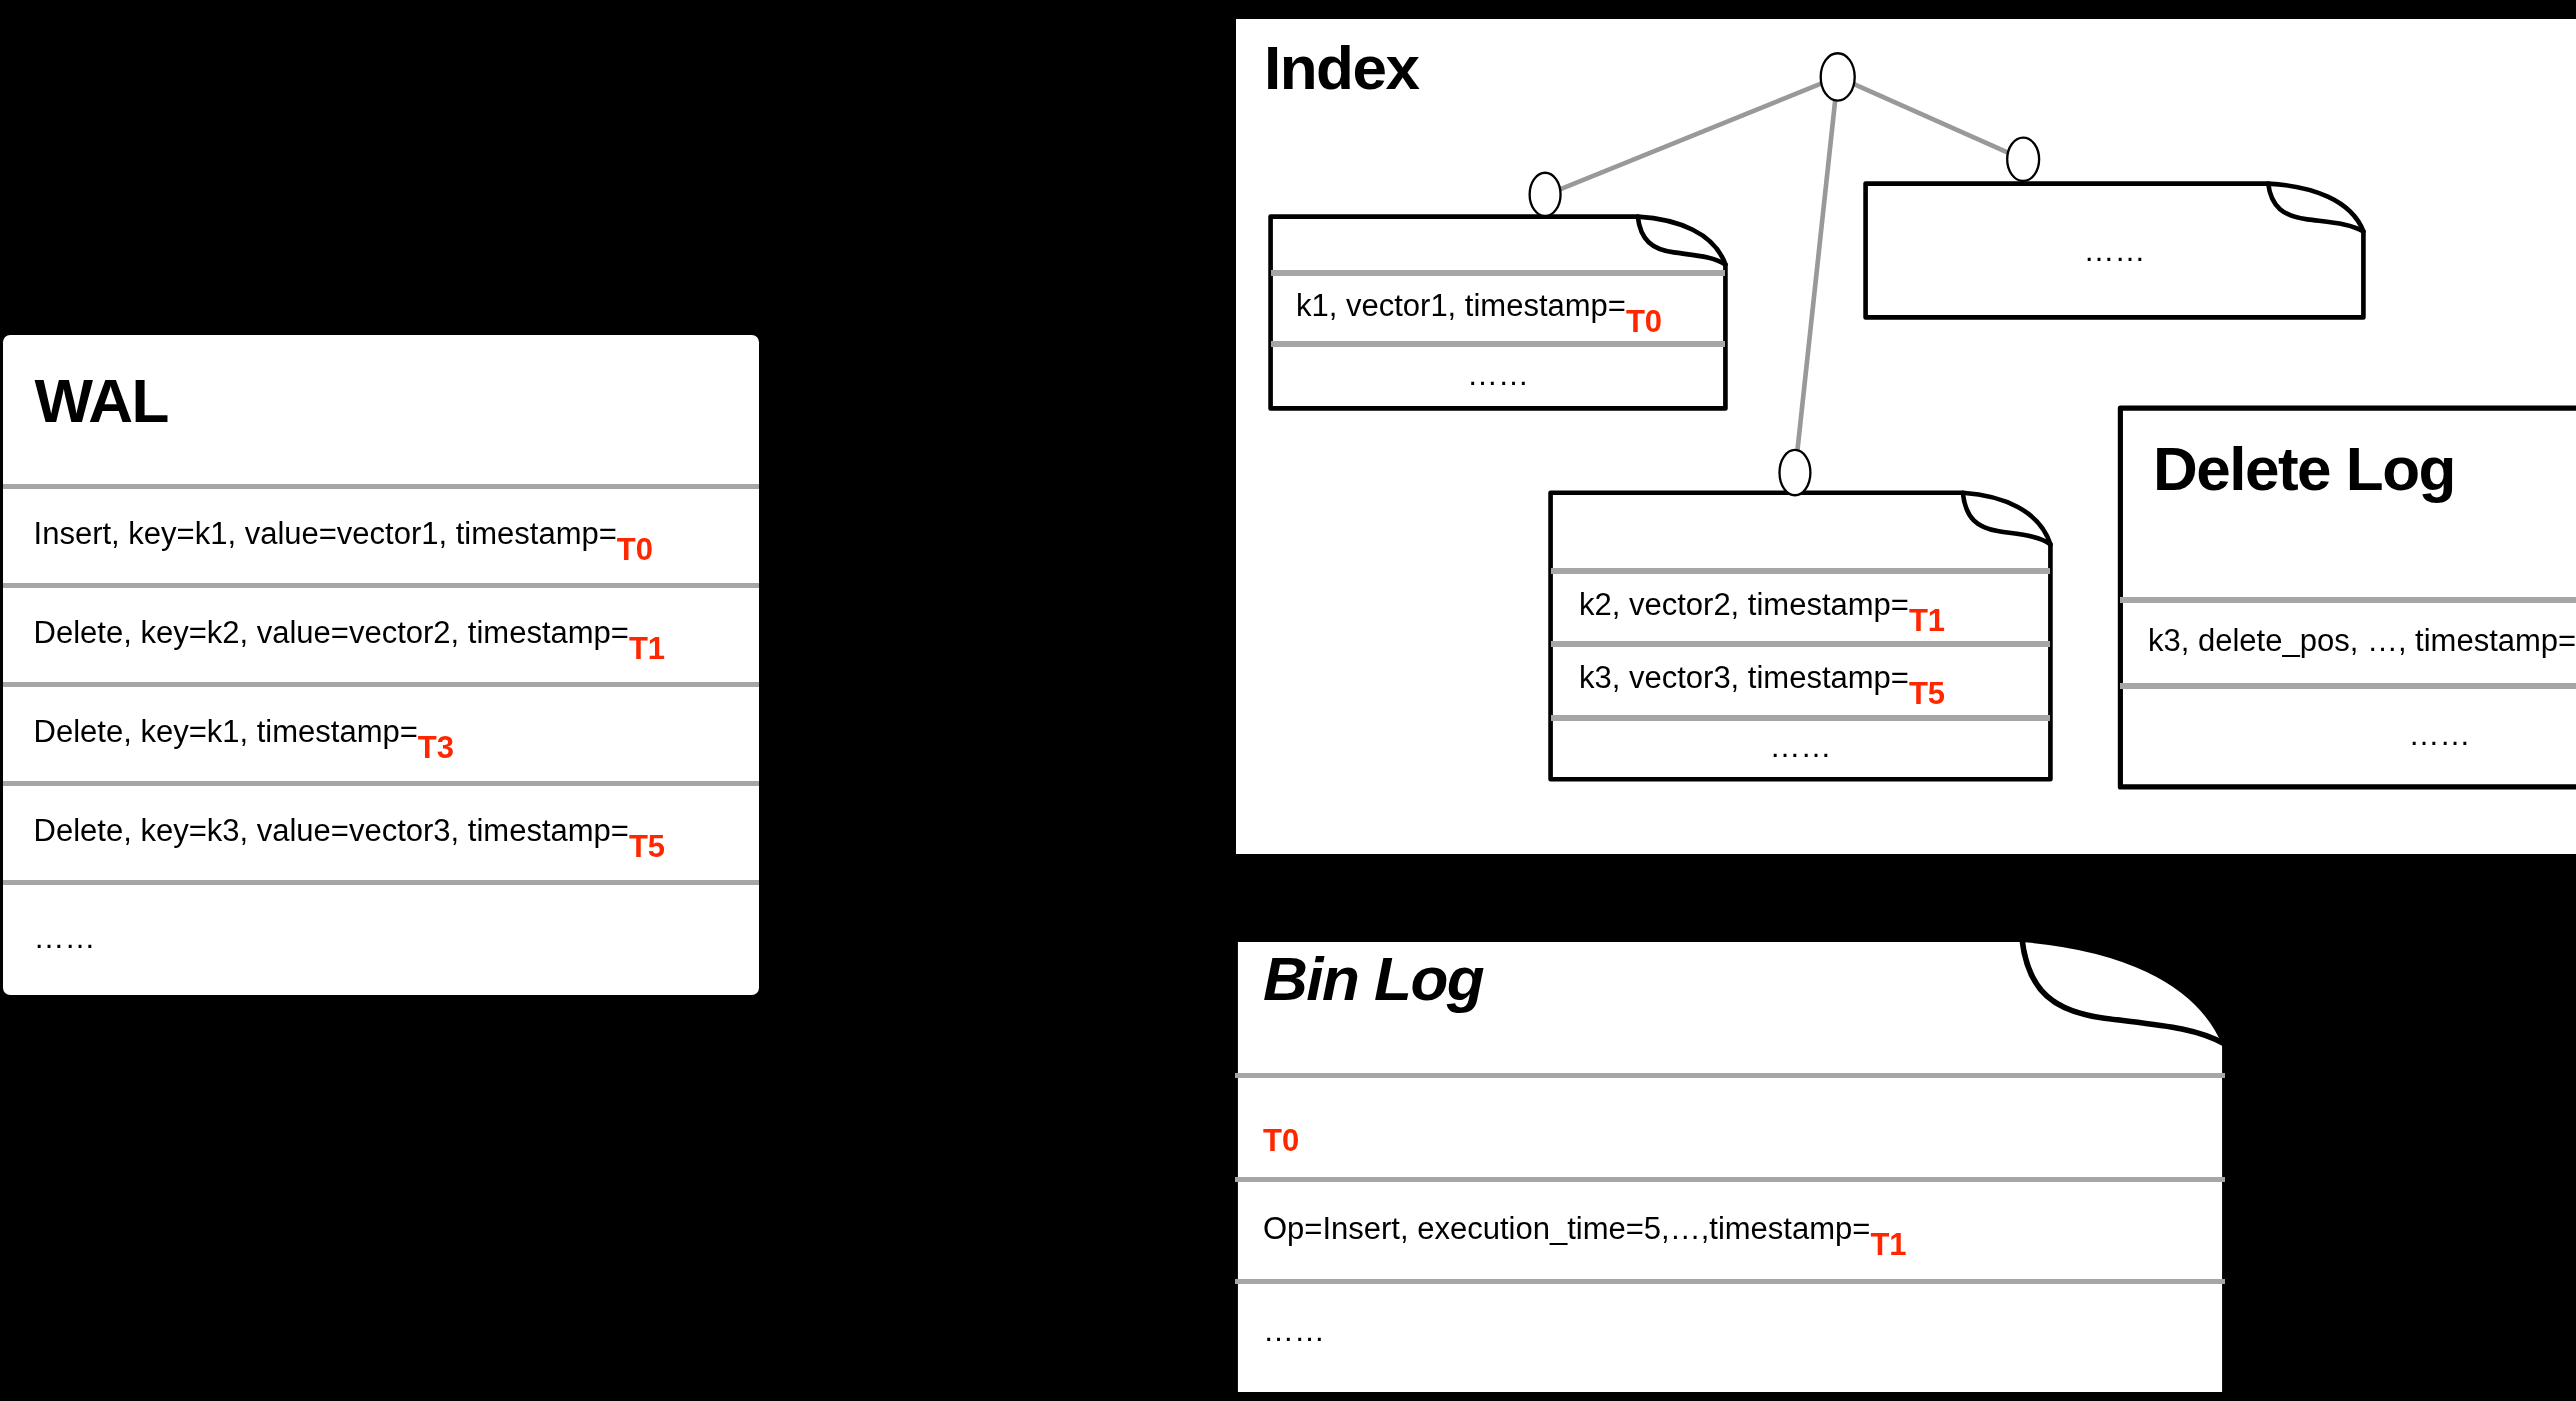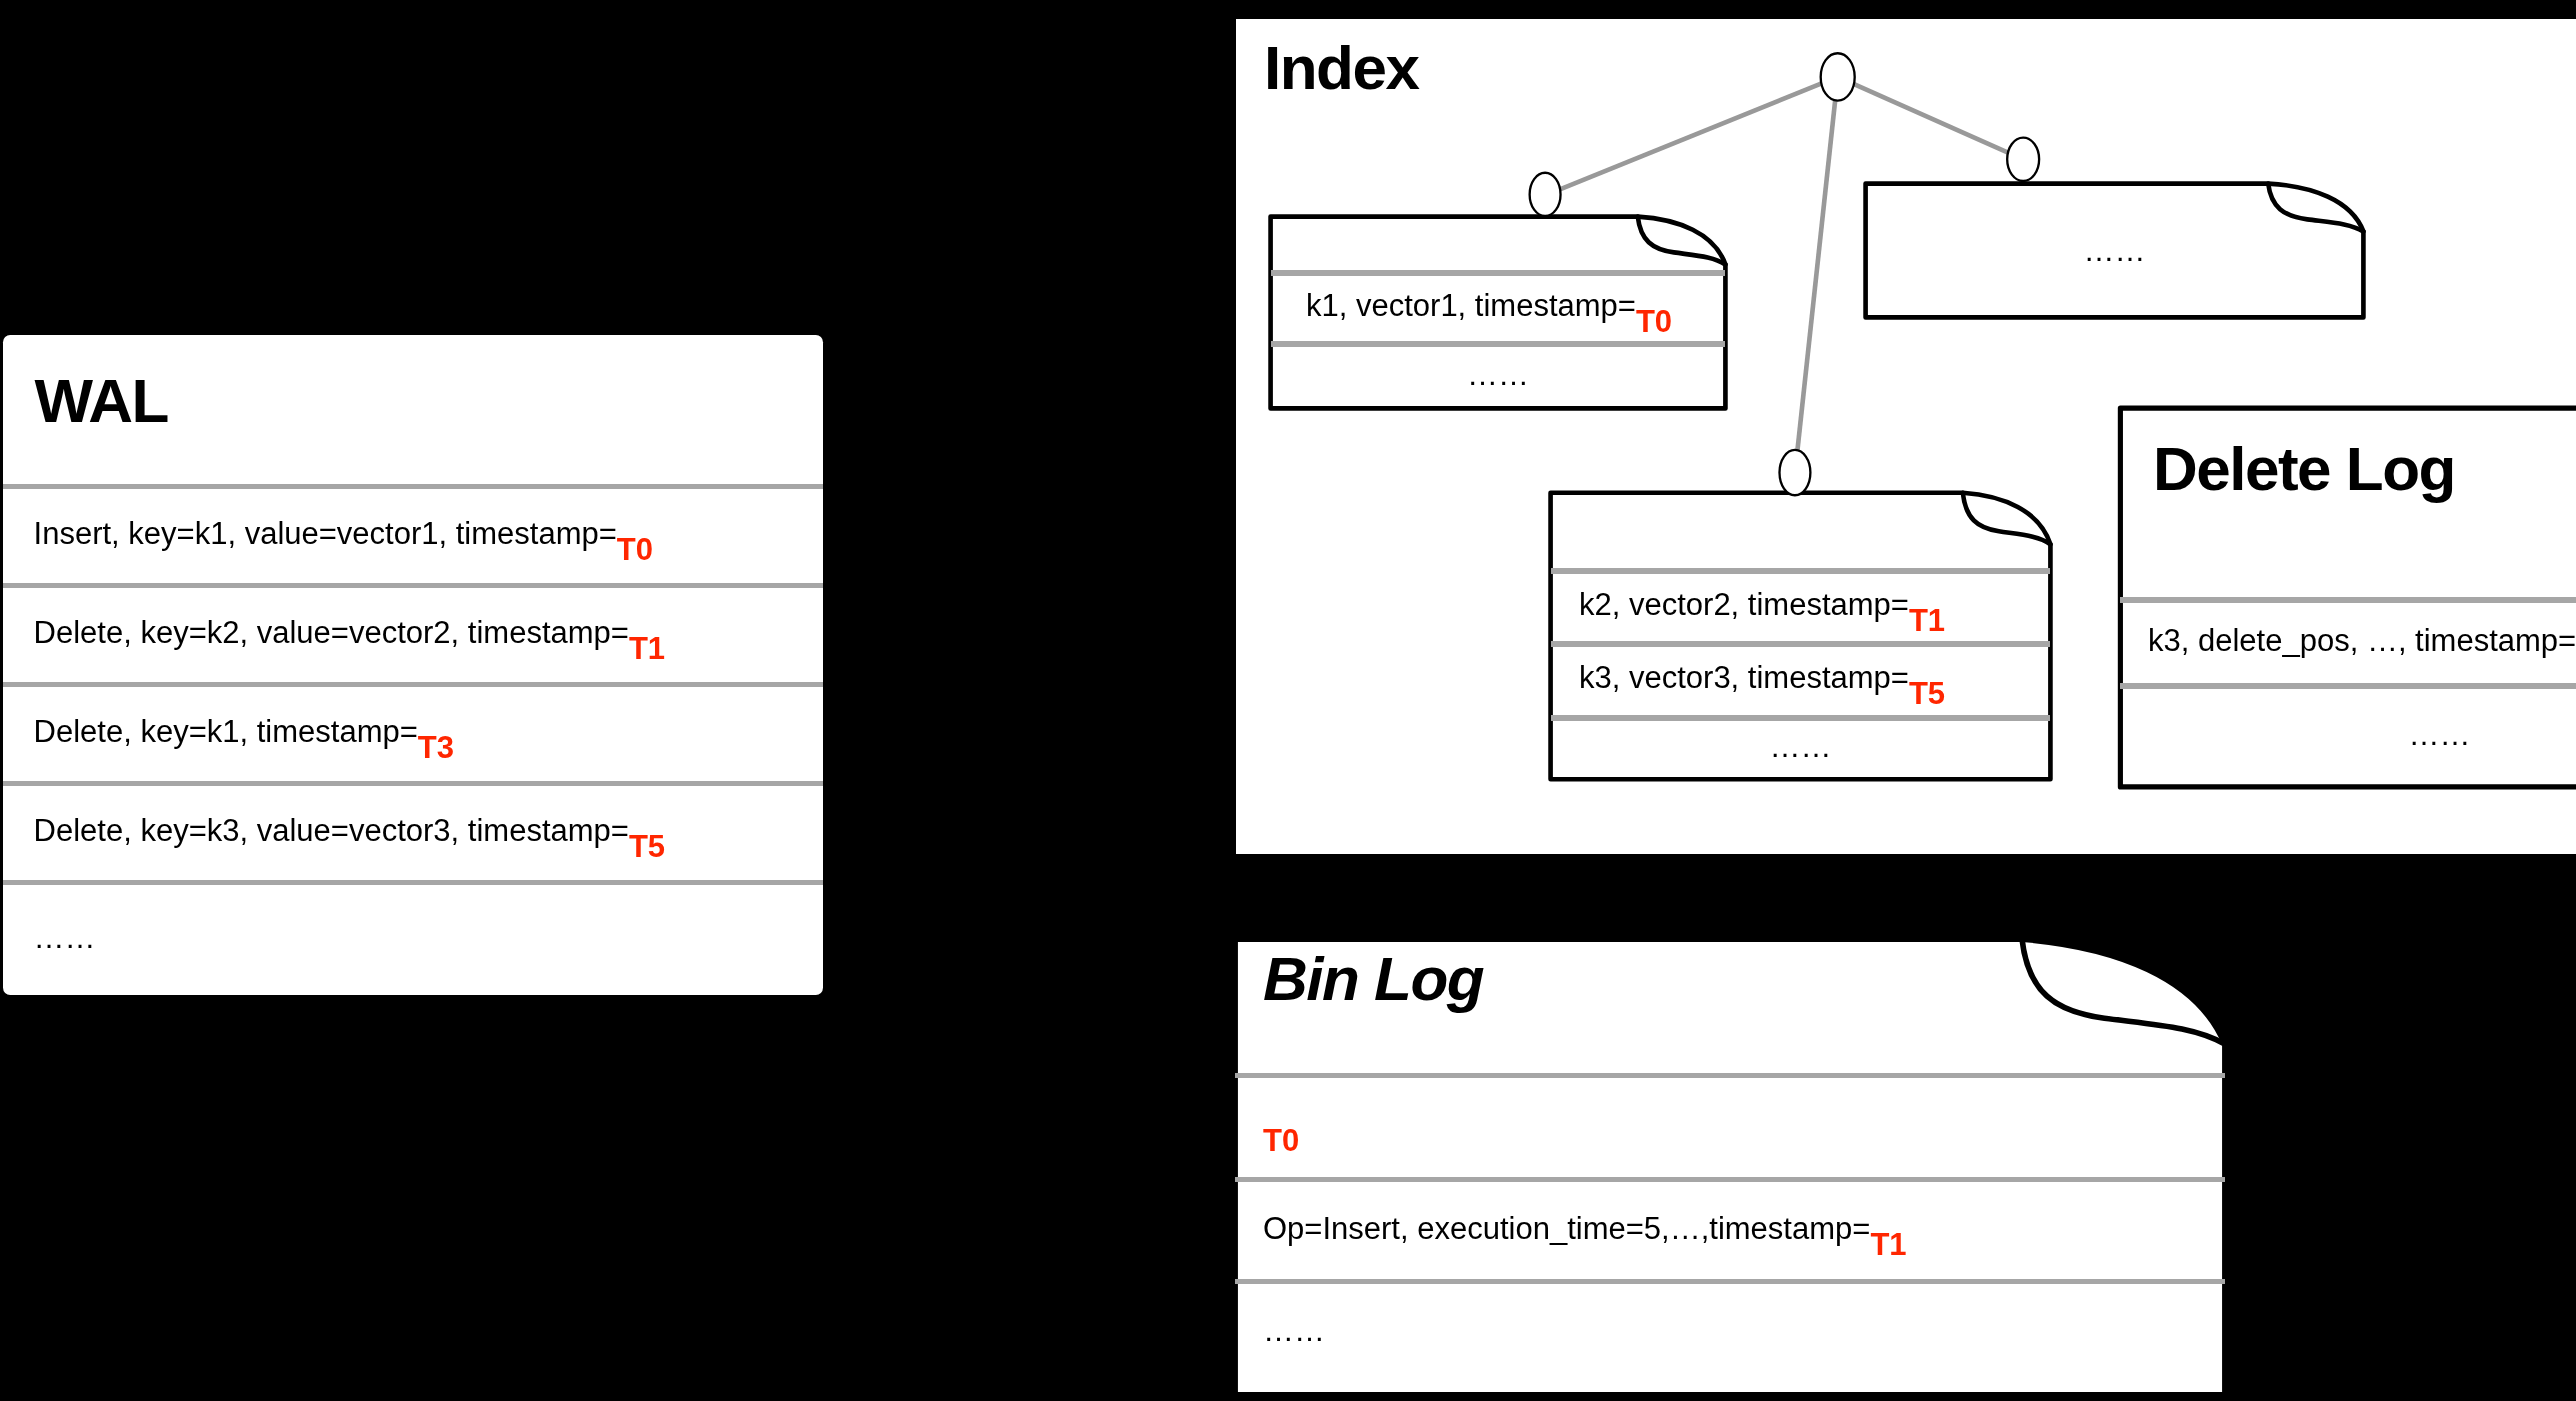--- a/index.html
+++ b/index.html
@@ -23,21 +23,21 @@
   .doc-crease{fill:none;stroke:#000;stroke-linecap:round;}
   .tree{position:absolute;left:0;top:0;pointer-events:none;}
   .edge{stroke:var(--edge_gray,#999);stroke-width:9;}
   .node{fill:var(--panel_bg,#fff);stroke:#000;stroke-width:4.5;}
 </style>
 </head>
 <body style="--canvas_bg: #000000; --panel_bg: #ffffff; --accent_red: #ff2600; --separator_gray: #a6a6a6; --edge_gray: #999999;">
 
 <div class="canvas">
 
-  <div class="panel" style="left:2.6px;top:335px;width:820px;height:660px;border-radius:7.2px;">
+  <div class="panel" style="left:2.6px;top:335px;width:756px;height:660px;border-radius:7.2px;">
     <div class="title" style="left:32px;top:30px;">WAL</div>
 
     <div class="sep" style="left:0;right:0;top:149px;"></div>
     <div class="sep" style="left:0;right:0;top:248px;"></div>
     <div class="sep" style="left:0;right:0;top:347px;"></div>
     <div class="sep" style="left:0;right:0;top:446px;"></div>
     <div class="sep" style="left:0;right:0;top:545px;"></div>
 
     <div class="row" style="top:149px;height:99px;padding-left:31px;">
       <span>Insert, key=k1, value=vector1, timestamp=</span>
@@ -63,21 +63,21 @@
   <div class="panel" style="left:1231px;top:14.4px;width:1574px;height:845px;border:5.2px solid #000;box-sizing:border-box;">
     <div class="title" style="left:28px;top:13px;">Index</div>
 
     <div class="doc" style="left:32px;top:195px;width:460px;height:197px;">
       <svg width="460" height="197" viewBox="0 0 892 382">
         <path class="doc-body" stroke-width="9" d="M5 5 L717 5 C795.8 9.8 865.8 37.2 887 98 L887 377 L5 377 Z"></path>
         <path class="doc-crease" stroke-width="9" d="M717 5 C722.3 51 745 68.6 787 74.5 C829 80.4 864 82.3 887 98"></path>
       </svg>
       <div class="sep" style="left:2.6px;right:2.6px;top:56px;"></div>
       <div class="sep" style="left:2.6px;right:2.6px;top:127px;"></div>
-      <div class="row" style="top:56px;height:71px;padding-left:38px;font-size:31px;">
+      <div class="row" style="top:56px;height:71px;padding-left:28px;font-size:31px;">
         <span>k1, vector1, timestamp=</span>
           <span class="ts">T0</span>
       </div>
       <div class="row center" style="top:127px;height:67px;font-size:31px;">
         <span>……</span>
       </div>
     </div>
 
     <div class="doc" style="left:312px;top:471px;width:505px;height:292px;">
       <svg width="505" height="292" viewBox="0 0 980 566">

